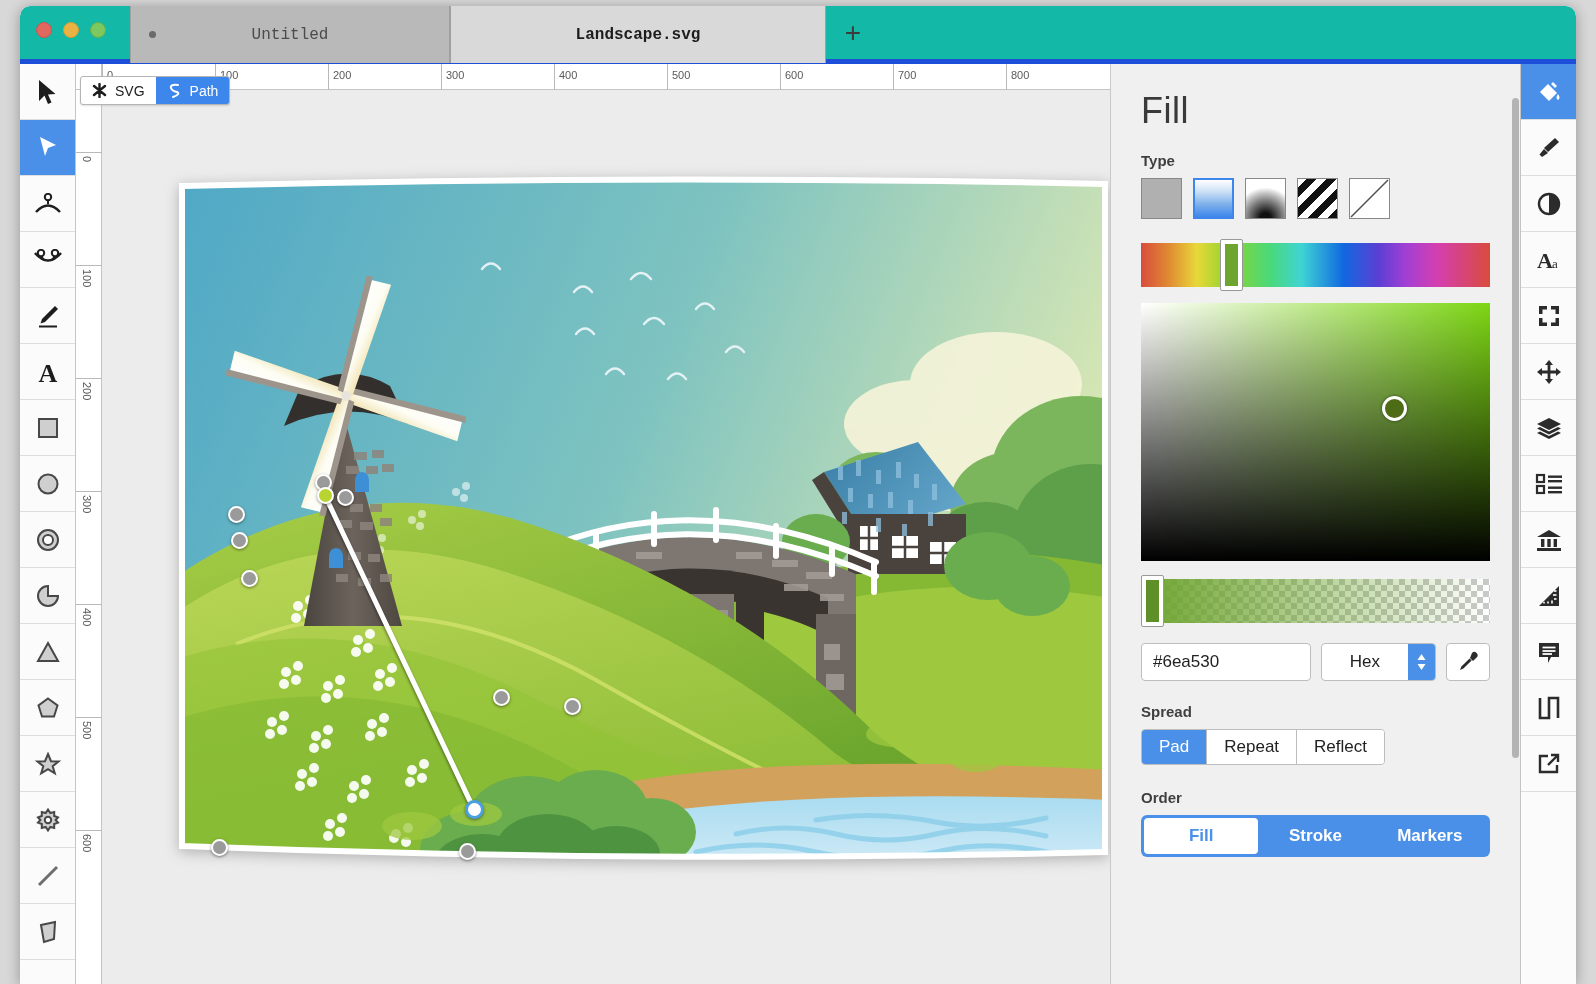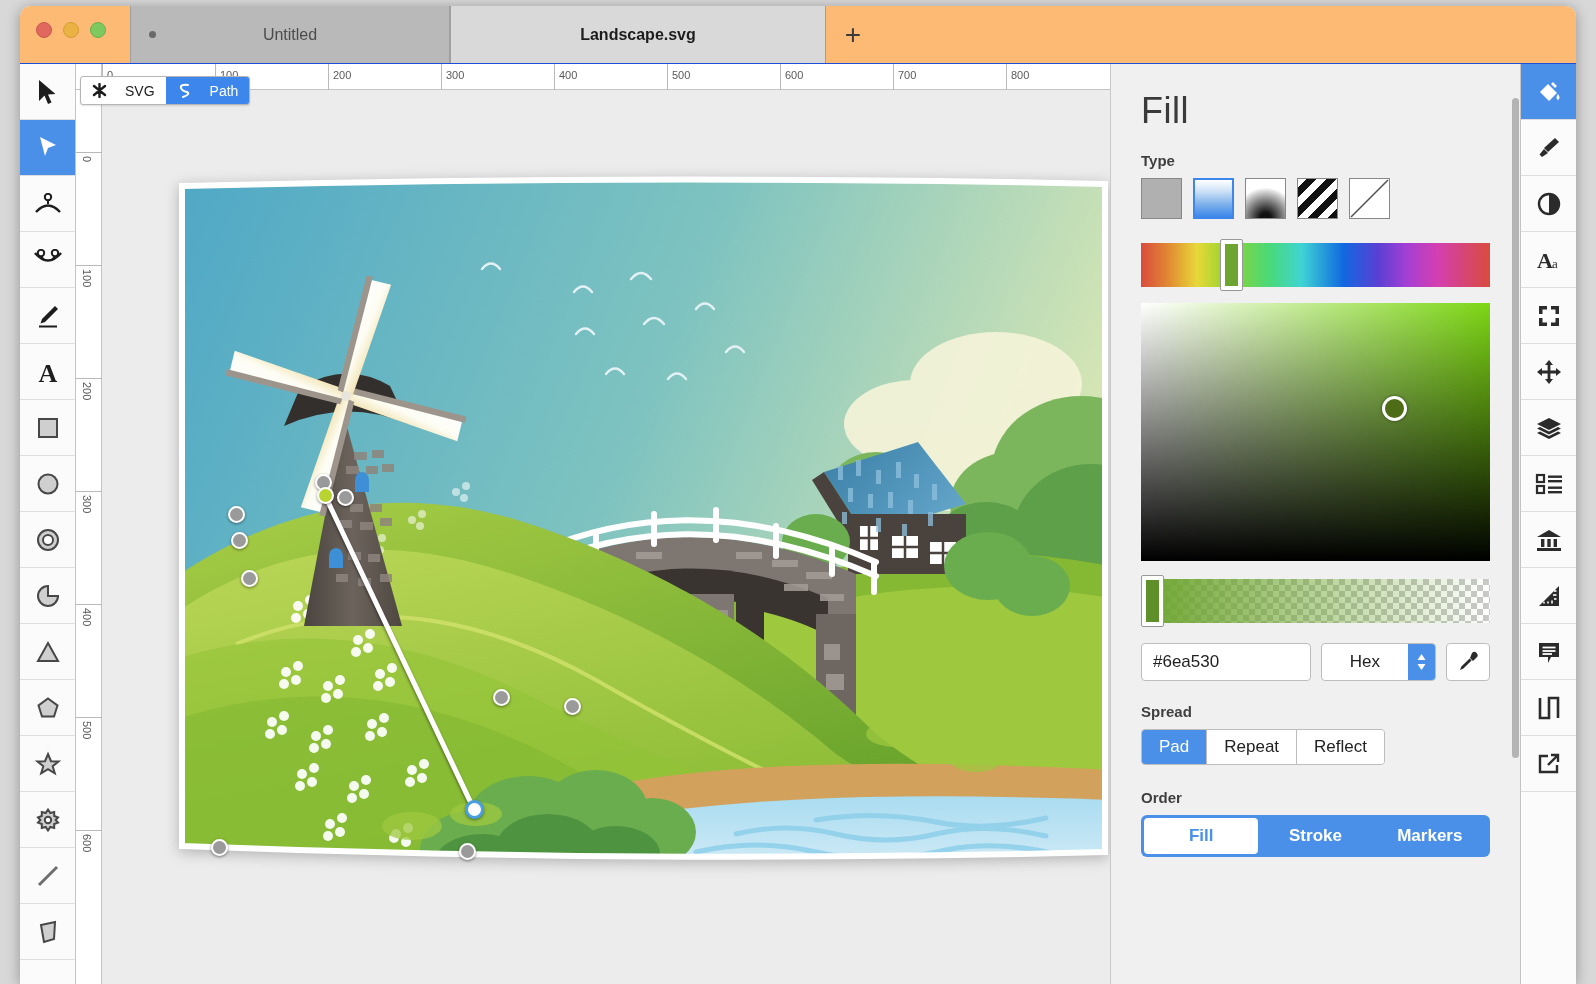--- a/index.html
+++ b/index.html
@@ -4,22 +4,22 @@
 <style>
   * { box-sizing: border-box; margin:0; padding:0; }
   html,body{ width:1596px; height:984px; overflow:hidden; background:#d8d8d8;
     font-family:"Liberation Sans", sans-serif; }
 
   .window{ position:absolute; left:20px; top:6px; width:1556px; height:978px;
     background:#ececec; border-radius:10px 10px 0 0; overflow:hidden;
     box-shadow:0 2px 14px rgba(0,0,0,.32); }
 
   
-  .titlebar{ position:relative; height:58px; background:#fdba74;
-    border-radius:10px 10px 0 0; border-bottom:1px solid #1d4ed8; }
+  .titlebar{ position:relative; height:58px; background:#14b8a6;
+    border-radius:10px 10px 0 0; border-bottom:5px solid #1d4ed8;font-family:Liberation Mono, monospace; }
   .lights{ position:absolute; left:16px; top:16px; display:flex; gap:11px; }
   .light{ width:16px; height:16px; border-radius:50%; }
   .l-red{ background:#e0685f; border:1px solid #cb564e;}
   .l-yel{ background:#e9b243; border:1px solid #d39f33;}
   .l-grn{ background:#7ec860; border:1px solid #68b04c;}
 
   .tabs{ position:absolute; left:110px; top:0; display:flex; height:57px; }
   .tab{ position:relative; height:57px; display:flex; align-items:center;
     justify-content:center; font-size:16px; border-right:1px solid #a0a0a0;
     border-left:1px solid #a0a0a0; }
@@ -55,21 +55,21 @@
     font-size:11px; color:#5a5a5a; padding-left:4px; padding-top:5px; }
   .rtick-v{ position:absolute; left:0; width:26px; border-top:1px solid #b9b9b9;
     font-size:11px; color:#5a5a5a; }
   .rtick-v span{ display:block; transform:rotate(90deg); transform-origin:left top;
     margin-left:17px; margin-top:3px; white-space:nowrap; }
 
   
   .crumbs{ position:absolute; left:4px; top:12px; z-index:6; display:flex;
     background:#fff; border:1px solid #b5b5b5; border-radius:3px;
     overflow:hidden; box-shadow:0 1px 2px rgba(0,0,0,.12); }
-  .crumb{ display:flex; align-items:center; gap:18px; padding:5px 11px;
+  .crumb{ display:flex; align-items:center; gap:8px; padding:5px 11px;
     font-size:14px; color:#222; }
   .crumb.active{ background:#3d86ec; color:#fff; }
 
   
   .artwrap{ position:absolute; left:100px; top:110px; width:935px; height:690px; }
   .artwrap svg{ display:block; filter:drop-shadow(0 3px 7px rgba(0,0,0,.25)); }
 
   
   .node{ position:absolute; width:17px; height:17px; border-radius:50%;
     background:#9a9a9a; border:2.5px solid #fff; margin-left:-8.5px;

